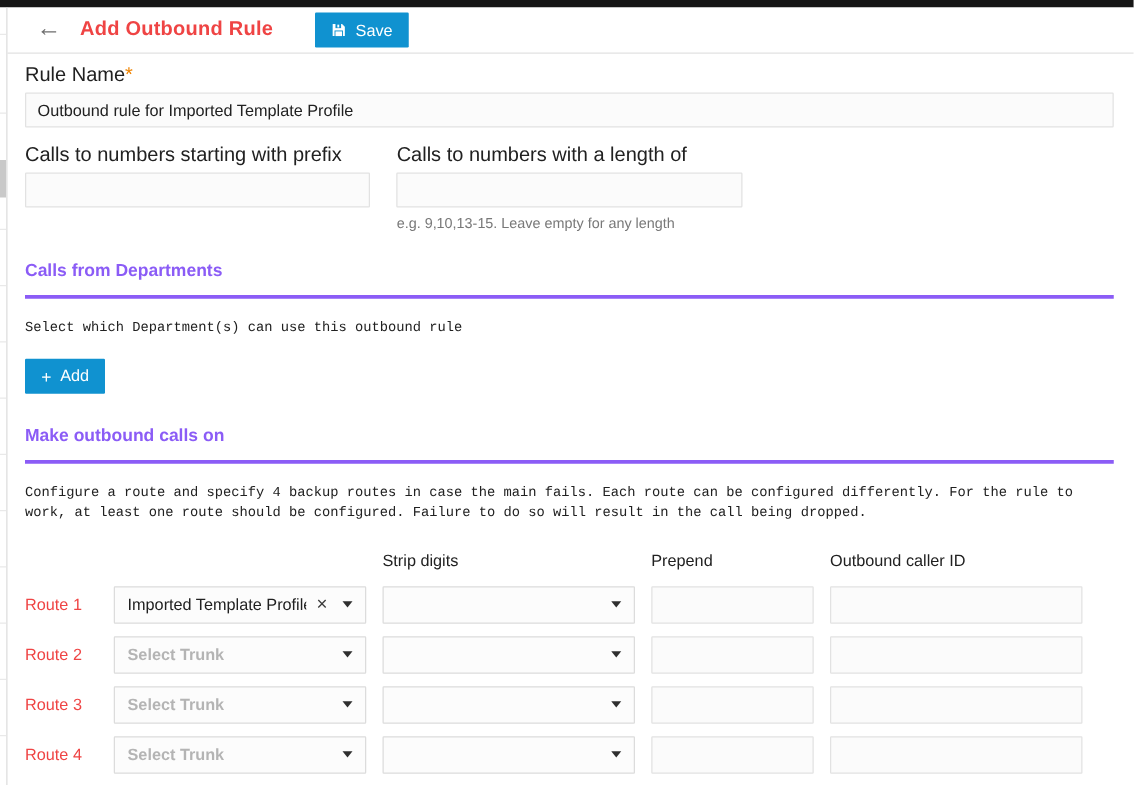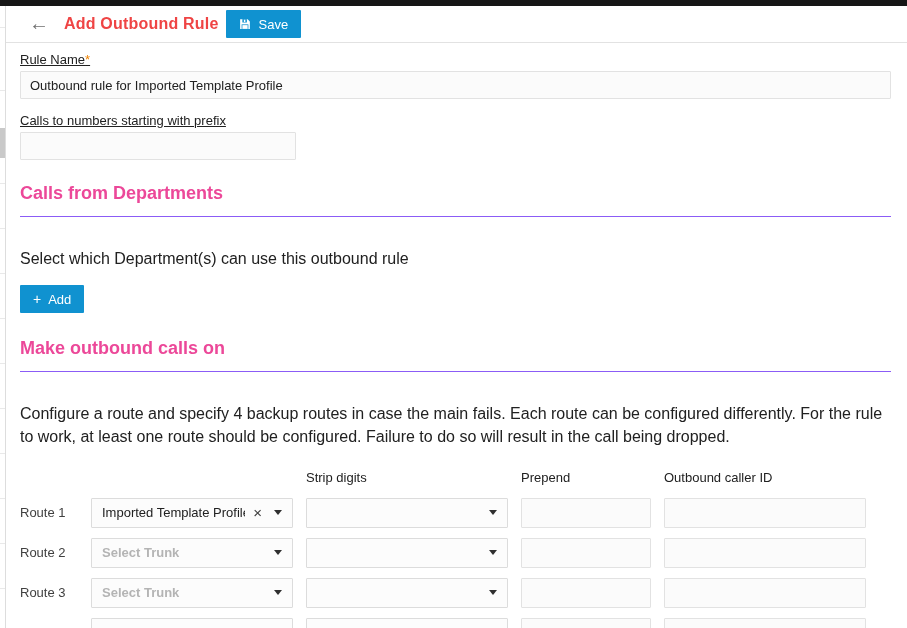--- a/index.html
+++ b/index.html
@@ -16,49 +16,49 @@
   .page-edge .edge-thumb { position:absolute; left:0; top:122px; width:5px; height:30px; background:#c9c9c9; }
 
   .app { position:absolute; left:5px; top:6px; width:902px; height:622px; border-left:1px solid #ddd; background:#fff; }
 
   .header { height:37px; border-bottom:1px solid #e2e2e2; display:flex; align-items:center; padding-left:23px; }
   .back { font-size:20px; line-height:1; color:#6f6f6f; cursor:pointer; margin-right:15px; margin-top:-2px; }
   .title { font-size:16px; font-weight:bold; color:#ef4444; letter-spacing:.2px; }
   .btn { display:inline-flex; align-items:center; gap:7px; background:#1092d0; color:#fff;
          font-size:13px; border:none; height:28px; padding:0 13px; cursor:pointer; border-radius:1px; }
   .btn .plus { font-size:14px; line-height:1; }
-  .save-btn { margin-left:8px; }
+  .save-btn { margin-left:34px; }
 
   .content { padding:9px 16px 0 14px; }
-  .lbl { font-size:13px; color:#212121; margin-bottom:4px; display:block;text-decoration:underline; }
+  .lbl { font-size:16px; color:#212121; margin-bottom:4px; display:block; }
   .req { color:#ef8300; }
   .tinput {
     width:100%; height:28px; border:1px solid #e2e2e2; background:#fbfbfb;
     font-family:"Liberation Sans", sans-serif; font-size:13px; color:#212121;
     padding:0 9px; outline:none; border-radius:1px;
   }
   .rule-row { margin-bottom:14px; }
 
   .criteria { display:grid; grid-template-columns:repeat(3,1fr); column-gap:21px; }
   .hint { font-size:11.5px; color:#787878; margin-top:7px; }
 
   .section-head {
-    font-size:18px; font-weight:bold; color:#ec4899;
-    padding-bottom:12px; border-bottom:1px solid #8b5cf6;
+    font-size:14px; font-weight:bold; color:#8b5cf6;
+    padding-bottom:12px; border-bottom:3px solid #8b5cf6;
   }
   .sec-departments { margin-top:23px; }
-  .sec-text { font-size:16px; margin-top:30px; line-height:1.45; }
+  .sec-text { font-size:11px; margin-top:17px; line-height:1.45;font-family:Liberation Mono, monospace; }
   .add-btn { margin-top:15px; }
   .sec-routes { margin-top:25px; }
 
   .routes-grid { display:grid; grid-template-columns:58px 202px 202px 130px 202px; column-gap:13px; align-items:center; }
   .routes-header { margin-top:21px; margin-bottom:13px; }
   .routes-header .col-lbl { font-size:13px; color:#212121; }
   .route-row { margin-bottom:10px; height:30px; }
-  .route-lbl { font-size:13px; color:#404040; }
+  .route-lbl { font-size:13px; color:#ef4444; }
 
   .dd { position:relative; height:30px; border:1px solid #dcdcdc; background:#fcfcfc; border-radius:1px;
         display:flex; align-items:center; padding:0 10px; cursor:pointer; }
   .dd .dd-text { font-size:13px; color:#212121; flex:1; white-space:nowrap; overflow:hidden; }
   .dd .dd-text.placeholder { color:#b4b4b4;font-weight:bold; }
   .caret { width:0; height:0; border-left:4px solid transparent; border-right:4px solid transparent;
            border-top:5px solid #2f2f2f; flex:none; }
   .clear-x { font-size:15px; color:#3c3c3c; line-height:1; margin-right:12px; cursor:pointer; flex:none; }
   .dd .icons { display:flex; align-items:center; margin-left:8px; }
 </style>
@@ -107,20 +107,25 @@
     <div class="rule-row">
       <span class="lbl"><span>Rule Name</span><span class="req">*</span></span>
       <input class="tinput" type="text" value="Outbound rule for Imported Template Profile" style="">
     </div>
 
     <div class="criteria">
       <div>
         <span class="lbl">Calls to numbers starting with prefix</span>
         <input class="tinput" type="text" value="" style="">
       </div>
+      <div>
+        <span class="lbl">Calls to numbers with a length of</span>
+        <input class="tinput" type="text" value="" style="">
+        <div class="hint">e.g. 9,10,13-15. Leave empty for any length</div>
+      </div>
     </div>
 
     <div class="sec-departments">
       <div class="section-head">Calls from Departments</div>
       <div class="sec-text">Select which Department(s) can use this outbound rule</div>
       <button class="btn add-btn">
         <span class="plus">+</span>
         <span>Add</span>
       </button>
     </div>

